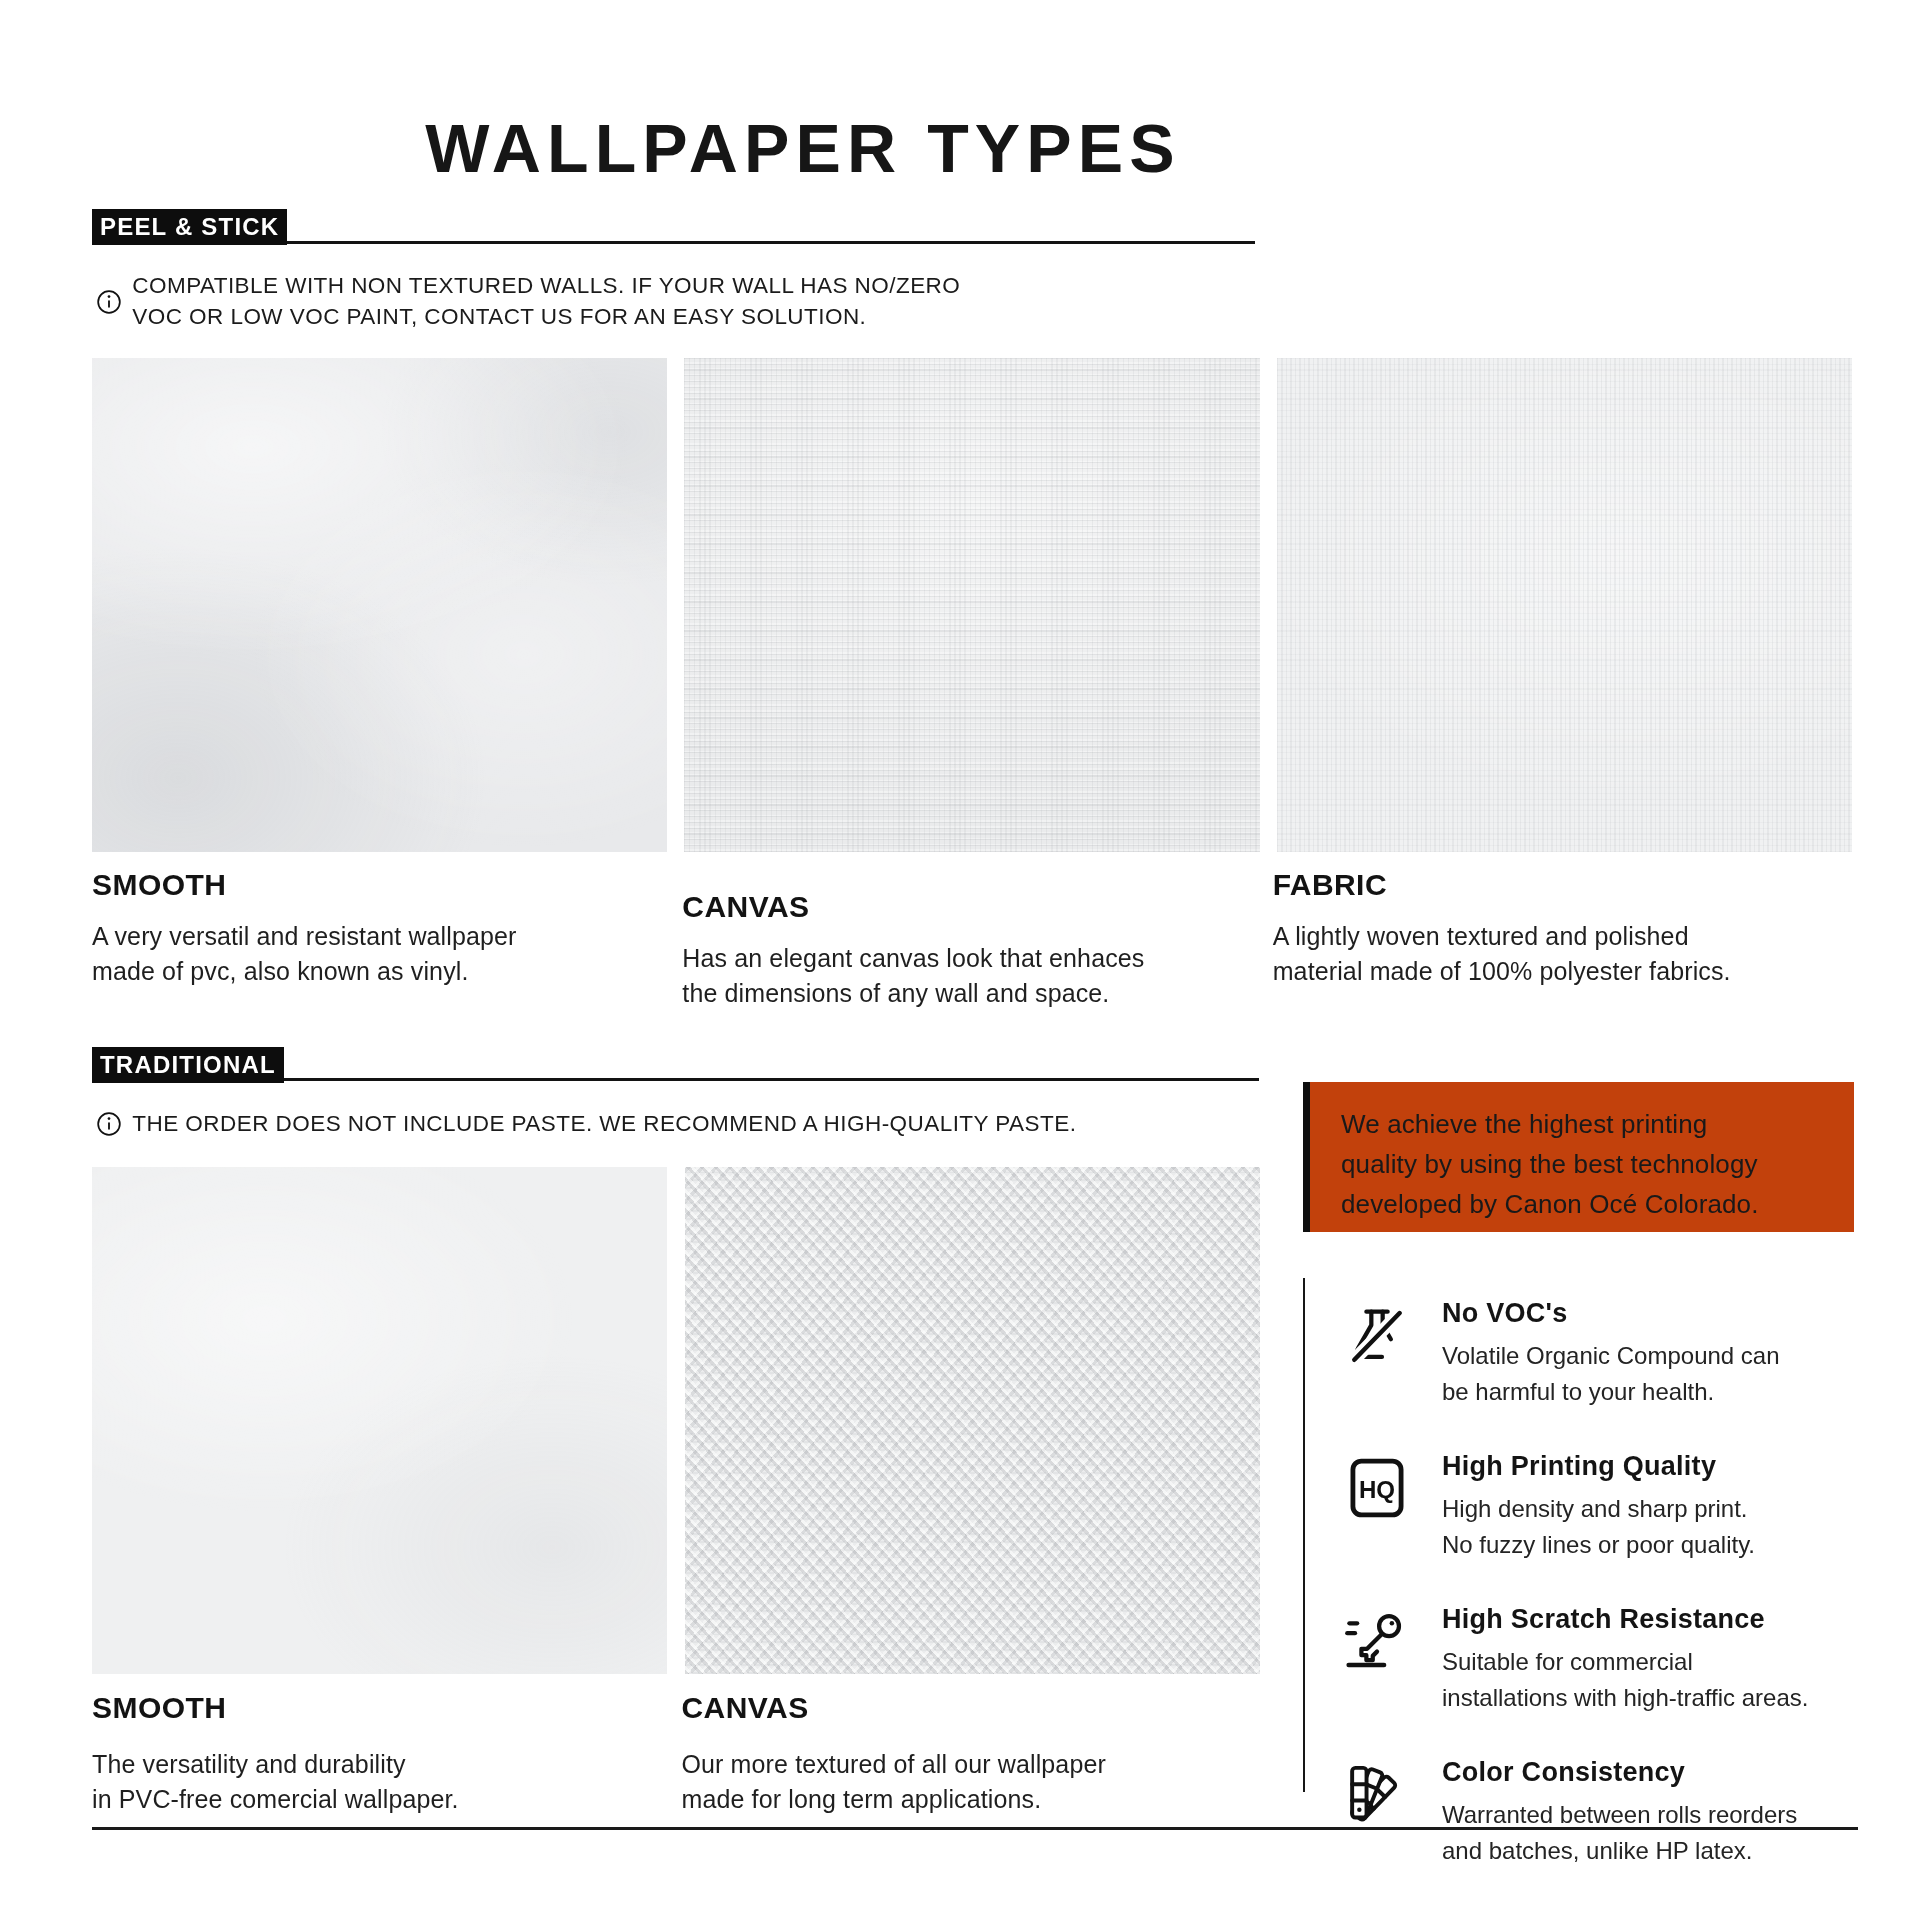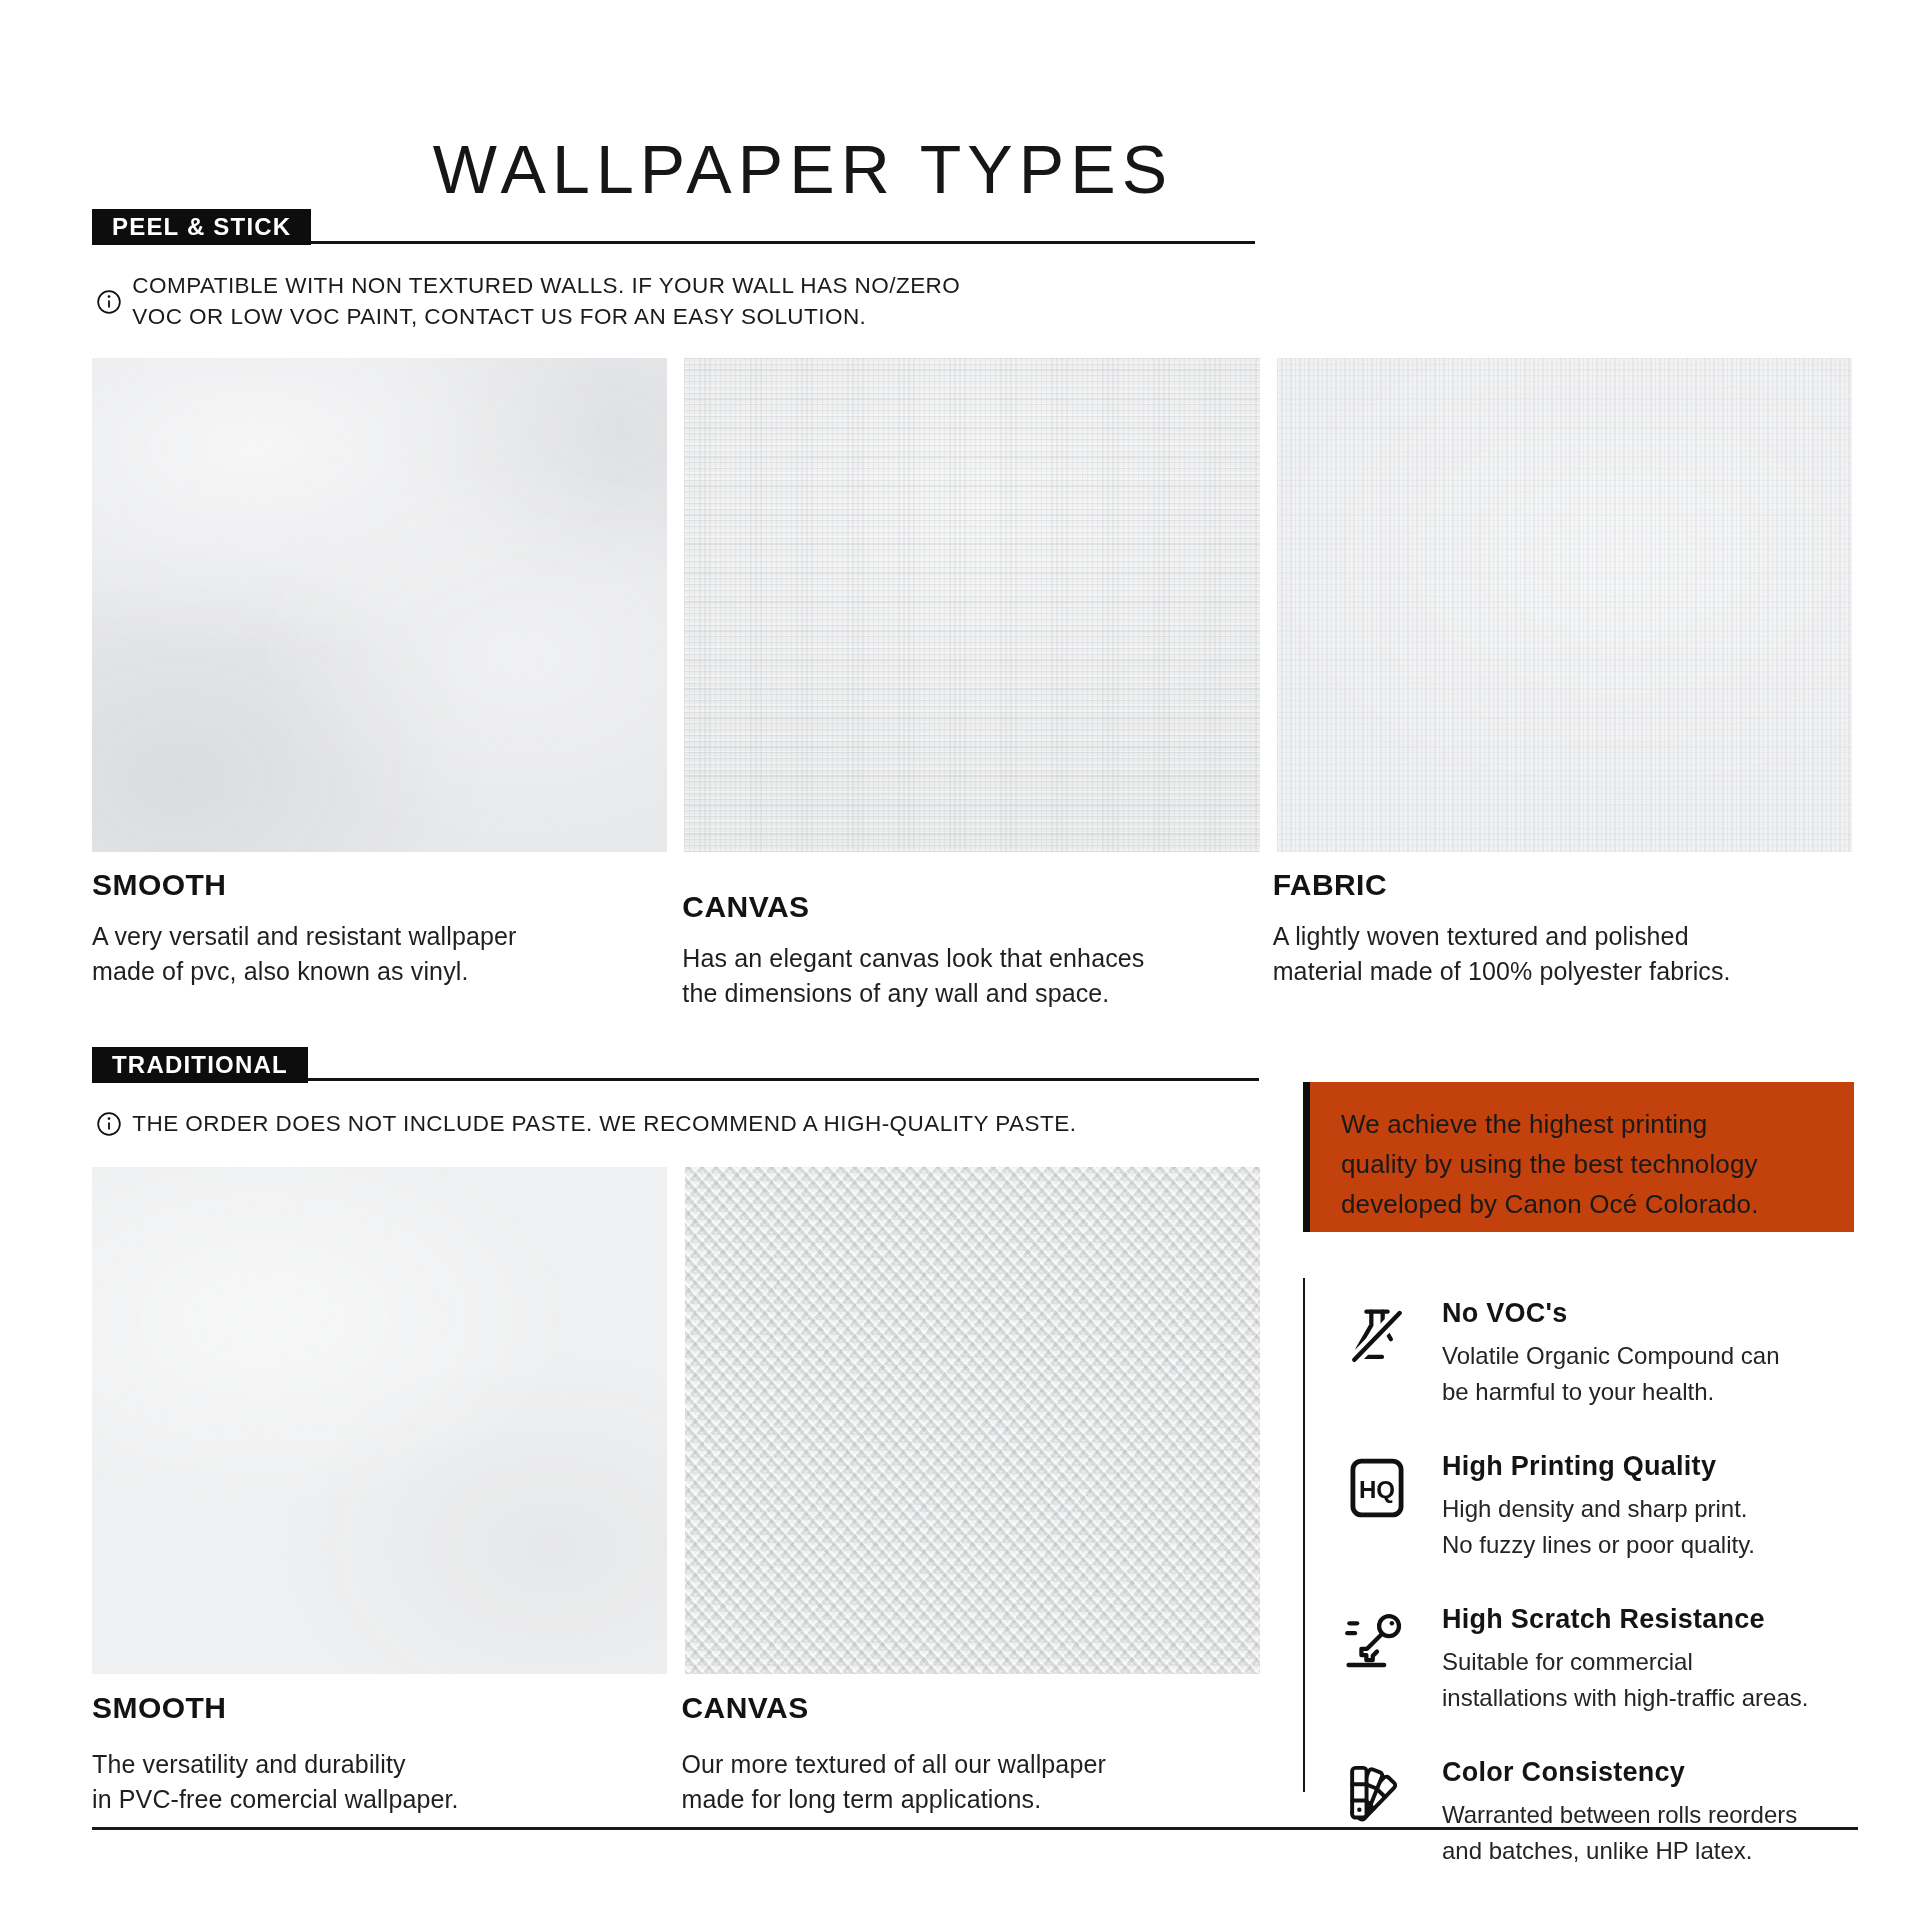--- a/index.html
+++ b/index.html
@@ -4,28 +4,28 @@
 <style>
   html,body{margin:0;padding:0;background:#ffffff;}
   .page{
     position:relative;width:1926px;height:1926px;background:#ffffff;
     font-family:"Liberation Sans", sans-serif;color:#111;overflow:hidden;
   }
   .lines{white-space:pre-line;}
 
   
   .title{
-    position:absolute;left:803px;top:84px;transform:translateX(-50%);
-    font-size:68px;font-weight:400;letter-spacing:.09em;white-space:nowrap;color:#161616;
+    position:absolute;left:803px;top:63px;transform:translateX(-50%);
+    font-size:68px;font-weight:700;letter-spacing:.09em;white-space:nowrap;color:#161616;
   }
 
   
   .badge{
     position:absolute;background:#0d0d0d;color:#fff;height:36px;line-height:36px;
-    padding:0 20px;font-size:24px;font-weight:600;letter-spacing:.05em;z-index:2;white-space:nowrap;
+    padding:0 8px;font-size:24px;font-weight:600;letter-spacing:.05em;z-index:2;white-space:nowrap;
   }
   .rule{position:absolute;height:3.2px;background:#131313;z-index:1;}
 
   
   .note{position:absolute;display:flex;gap:10.3px;align-items:center;}
   .note .i-ic{flex:0 0 26px;margin-top:3.2px;}
   .note .txt{font-size:22.5px;line-height:31px;letter-spacing:.02em;color:#1b1b1b;}
 
   
   .swatch-row{position:absolute;display:grid;gap:17.3px;}

